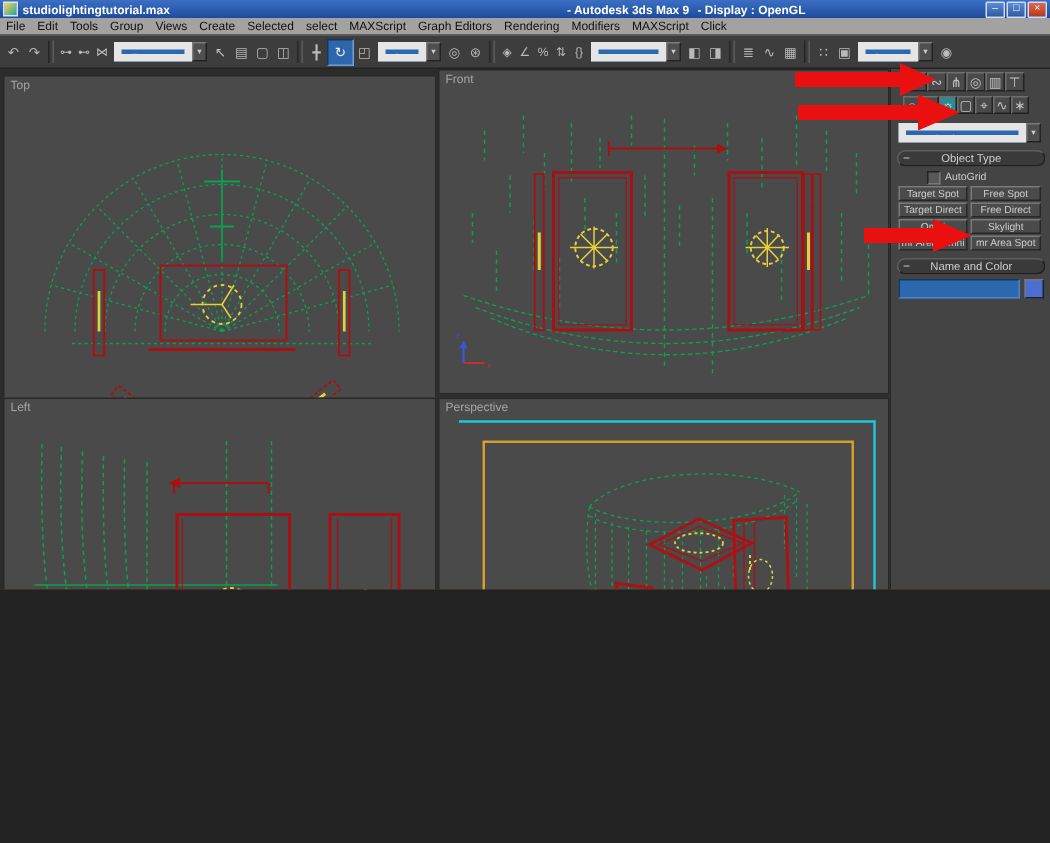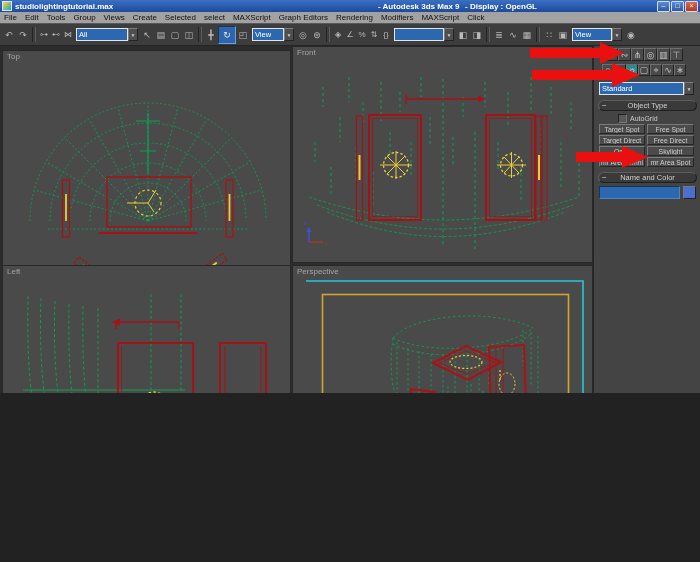--- a/index.html
+++ b/index.html
@@ -15,21 +15,21 @@
   
   .menubar{left:0;top:12px;width:700px;height:11px;background:#a2a2a2;border-bottom:1px solid #6e6e6e;display:flex;align-items:center;}
   .menu-item{font-size:8px;color:#101010;padding:0 4px;white-space:nowrap;}
   
   .toolbar{left:0;top:23px;width:700px;height:23px;background:#3d3d3d;border-top:1px solid #585858;border-bottom:1px solid #242424;display:flex;align-items:center;padding-left:2px;box-sizing:border-box;}
   .ico{display:inline-flex;align-items:center;justify-content:center;width:14px;height:16px;color:#b9b9b9;font-size:9px;flex:none;}
   .ico.sm{width:12px;font-size:8px;}
   .ico.active{background:#2d66ac;border:1px solid;border-color:#16365c #6f9fd6 #6f9fd6 #16365c;color:#eee;width:16px;}
   .sep{width:2px;height:15px;border-left:1px solid #252525;border-right:1px solid #5c5c5c;margin:0 2px;flex:none;}
   .dd{height:13px;display:flex;flex:none;}
-  .dd .val{background:#2c68b0;color:#fff;font-size:7.5px;height:13px;line-height:12px;padding:0 2px;border:1px solid #e5e5e5;box-sizing:border-box;overflow:hidden;white-space:nowrap;}
+  .dd .val{background:#2c68b0;color:#fff;font-size:7.5px;height:13px;line-height:12px;padding:0 2px;border:5px solid #e5e5e5;box-sizing:border-box;overflow:hidden;white-space:nowrap;}
   .dd .ar{width:10px;height:13px;background:#4f4f4f;border:1px solid;border-color:#7b7b7b #232323 #232323 #7b7b7b;color:#ccc;font-size:5px;display:flex;align-items:center;justify-content:center;box-sizing:border-box;}
   
   .vparea{left:0;top:46px;width:593px;height:462px;background:#2c2c2c;}
   .vp{position:absolute;background:#4a4a4a;border:1px solid #282828;box-sizing:border-box;}
   .vp-label{position:absolute;font-size:8px;color:#a5a5a5;left:4px;top:1px;}
   
   .cpanel{left:593px;top:46px;width:107px;height:486px;background:#444;border-left:1px solid #262626;box-sizing:border-box;}
   .ptab{position:absolute;width:13px;height:13px;display:flex;align-items:center;justify-content:center;color:#c2c2c2;font-size:9px;background:#4a4a4a;border:1px solid;border-color:#6e6e6e #222 #222 #6e6e6e;box-sizing:border-box;}
   .ptab.sel{background:#2f8a8f;color:#fff;}
   .rollout{position:absolute;background:#3a3a3a;border:1px solid;border-color:#5d5d5d #1f1f1f #1f1f1f #5d5d5d;border-radius:6px;color:#cfcfcf;font-size:7.5px;display:flex;align-items:center;justify-content:center;box-sizing:border-box;}

